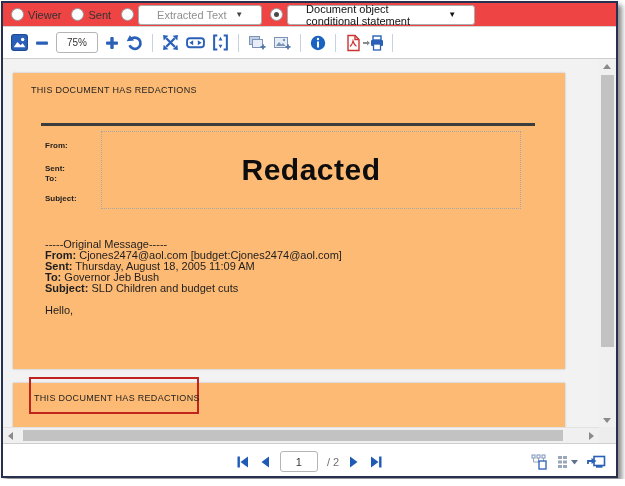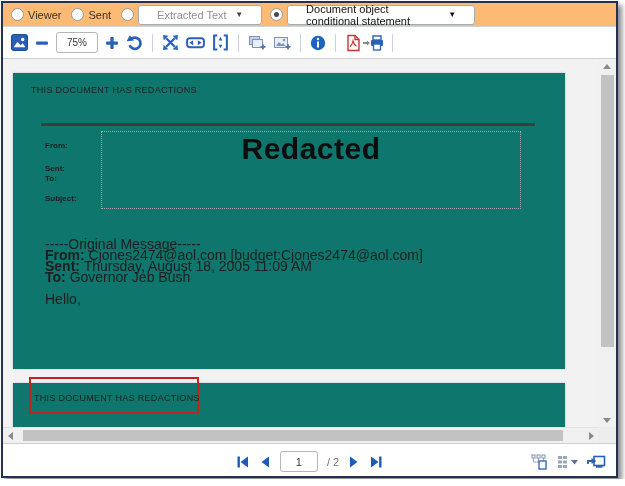--- a/index.html
+++ b/index.html
@@ -5,21 +5,21 @@
   * { box-sizing: border-box; margin: 0; padding: 0; }
   html,body { background:#fff; font-family:"Liberation Sans", sans-serif; }
   .window{
     position:relative; width:617px; height:477px; margin:1px;
     border:2px solid #27304f; background:#fff; overflow:hidden;
     box-shadow:4px 4px 5px rgba(0,0,0,.45);
   }
   
   .topbar{
     height:24px; display:flex; align-items:center; padding-left:8px;
-    background:#fdba74; border-bottom:1px solid #d4d4d4; font-size:11px; color:#333;
+    background:#ef4444; border-bottom:1px solid #d4d4d4; font-size:11px; color:#333;
     position:relative; z-index:2;
   }
   .radio{ width:13px; height:13px; border:1px solid #9a9a9a; border-radius:50%;
           background:#fdfdfd; display:inline-block; position:relative; flex:0 0 auto; }
   .radio.selected::after{ content:""; position:absolute; left:3px; top:3px; width:5px; height:5px;
           border-radius:50%; background:#4a4a4a; }
   .radio-label{ margin:0 10px 0 4px; }
   .dd{ height:20px; border:1px solid #ababab; border-radius:3px; background:#fff;
        display:flex; align-items:center; justify-content:space-between;
        padding:0 18px; font-size:11px; }
@@ -34,32 +34,32 @@
     height:32px; display:flex; align-items:center; gap:7px; padding-left:8px;
     background:#fff; border-bottom:1px solid #cfcfcf; position:relative; z-index:2;
   }
   .tbtn{ background:none; border:none; padding:0; display:flex; align-items:center; cursor:pointer; }
   .sep{ width:1px; height:18px; background:#c9d2e0; margin:0 2px; }
   .zoom-input{ width:42px; height:21px; border:1px solid #b5b5b5; border-radius:3px;
        text-align:center; font-size:10px; color:#333; font-family:"Liberation Sans",sans-serif; }
   
   .viewer{ position:relative; height:384px; background:#f2f2f2; overflow:hidden; }
   .vcontent{ position:absolute; left:0; top:0; right:17px; bottom:16px; overflow:hidden; }
-  .page{ position:absolute; left:10px; width:552px; background:#0f766e;
+  .page{ position:absolute; left:10px; width:552px; background:#fdba74;
          box-shadow:0 0 2px rgba(0,0,0,.25); }
   .page1{ top:14px; height:296px; }
   .page2{ top:324px; height:60px; }
   .doc-text{ color:#1e1e1e; }
   .notice{ position:absolute; left:18px; top:12px; font-size:9px; letter-spacing:.3px; }
   .rule{ position:absolute; left:28px; right:30px; top:50px; height:3px; background:#3d3d3d; }
   .env-label{ position:absolute; left:32px; font-size:8px; font-weight:bold; }
   .env-box{ position:absolute; left:88px; top:58px; width:420px; height:78px;
-            border:1px dotted #a7a7a7; display:flex; align-items:flex-start; justify-content:center; }
+            border:1px dotted #a7a7a7; display:flex; align-items:center; justify-content:center; }
   .redacted{ font-size:30px; font-weight:bold; color:#0d0d0d; letter-spacing:.5px; }
-  .email{ position:absolute; left:32px; top:166px; font-size:14px; line-height:11px; }
+  .email{ position:absolute; left:32px; top:166px; font-size:11px; line-height:11px; }
   .email b{ font-weight:bold; }
   .greeting{ margin-top:11px; }
   .bodyline{ margin-top:19px; }
   .red-annotation{ position:absolute; left:16px; top:-6px; width:170px; height:37px;
             border:2px solid #c0241d; }
   .p2-notice{ position:absolute; left:21px; top:10px; font-size:9px; letter-spacing:.3px; }
   
   .vscroll{ position:absolute; top:0; right:0; bottom:16px; width:17px; background:#f0f0f0; }
   .vthumb{ position:absolute; left:2px; right:2px; top:16px; height:272px; background:#c2c2c2; }
   .hscroll{ position:absolute; left:0; right:17px; bottom:0; height:16px; background:#f0f0f0;
@@ -220,20 +220,24 @@
             <b>From:</b>
             <span>Cjones2474@aol.com [budget:Cjones2474@aol.com]</span>
           </div>
           <div>
             <b>Sent:</b>
             <span>Thursday, August 18, 2005 11:09 AM</span>
           </div>
           <div>
             <b>To:</b>
             <span>Governor Jeb Bush</span>
+          </div>
+          <div>
+            <b>Subject:</b>
+            <span>SLD Children and budget cuts</span>
           </div>
           <div class="greeting">Hello,</div>
         </div>
       </div>
 
       <div class="page page2">
         <div class="red-annotation"></div>
         <div class="p2-notice doc-text">THIS DOCUMENT HAS REDACTIONS</div>
       </div>
     </div>

